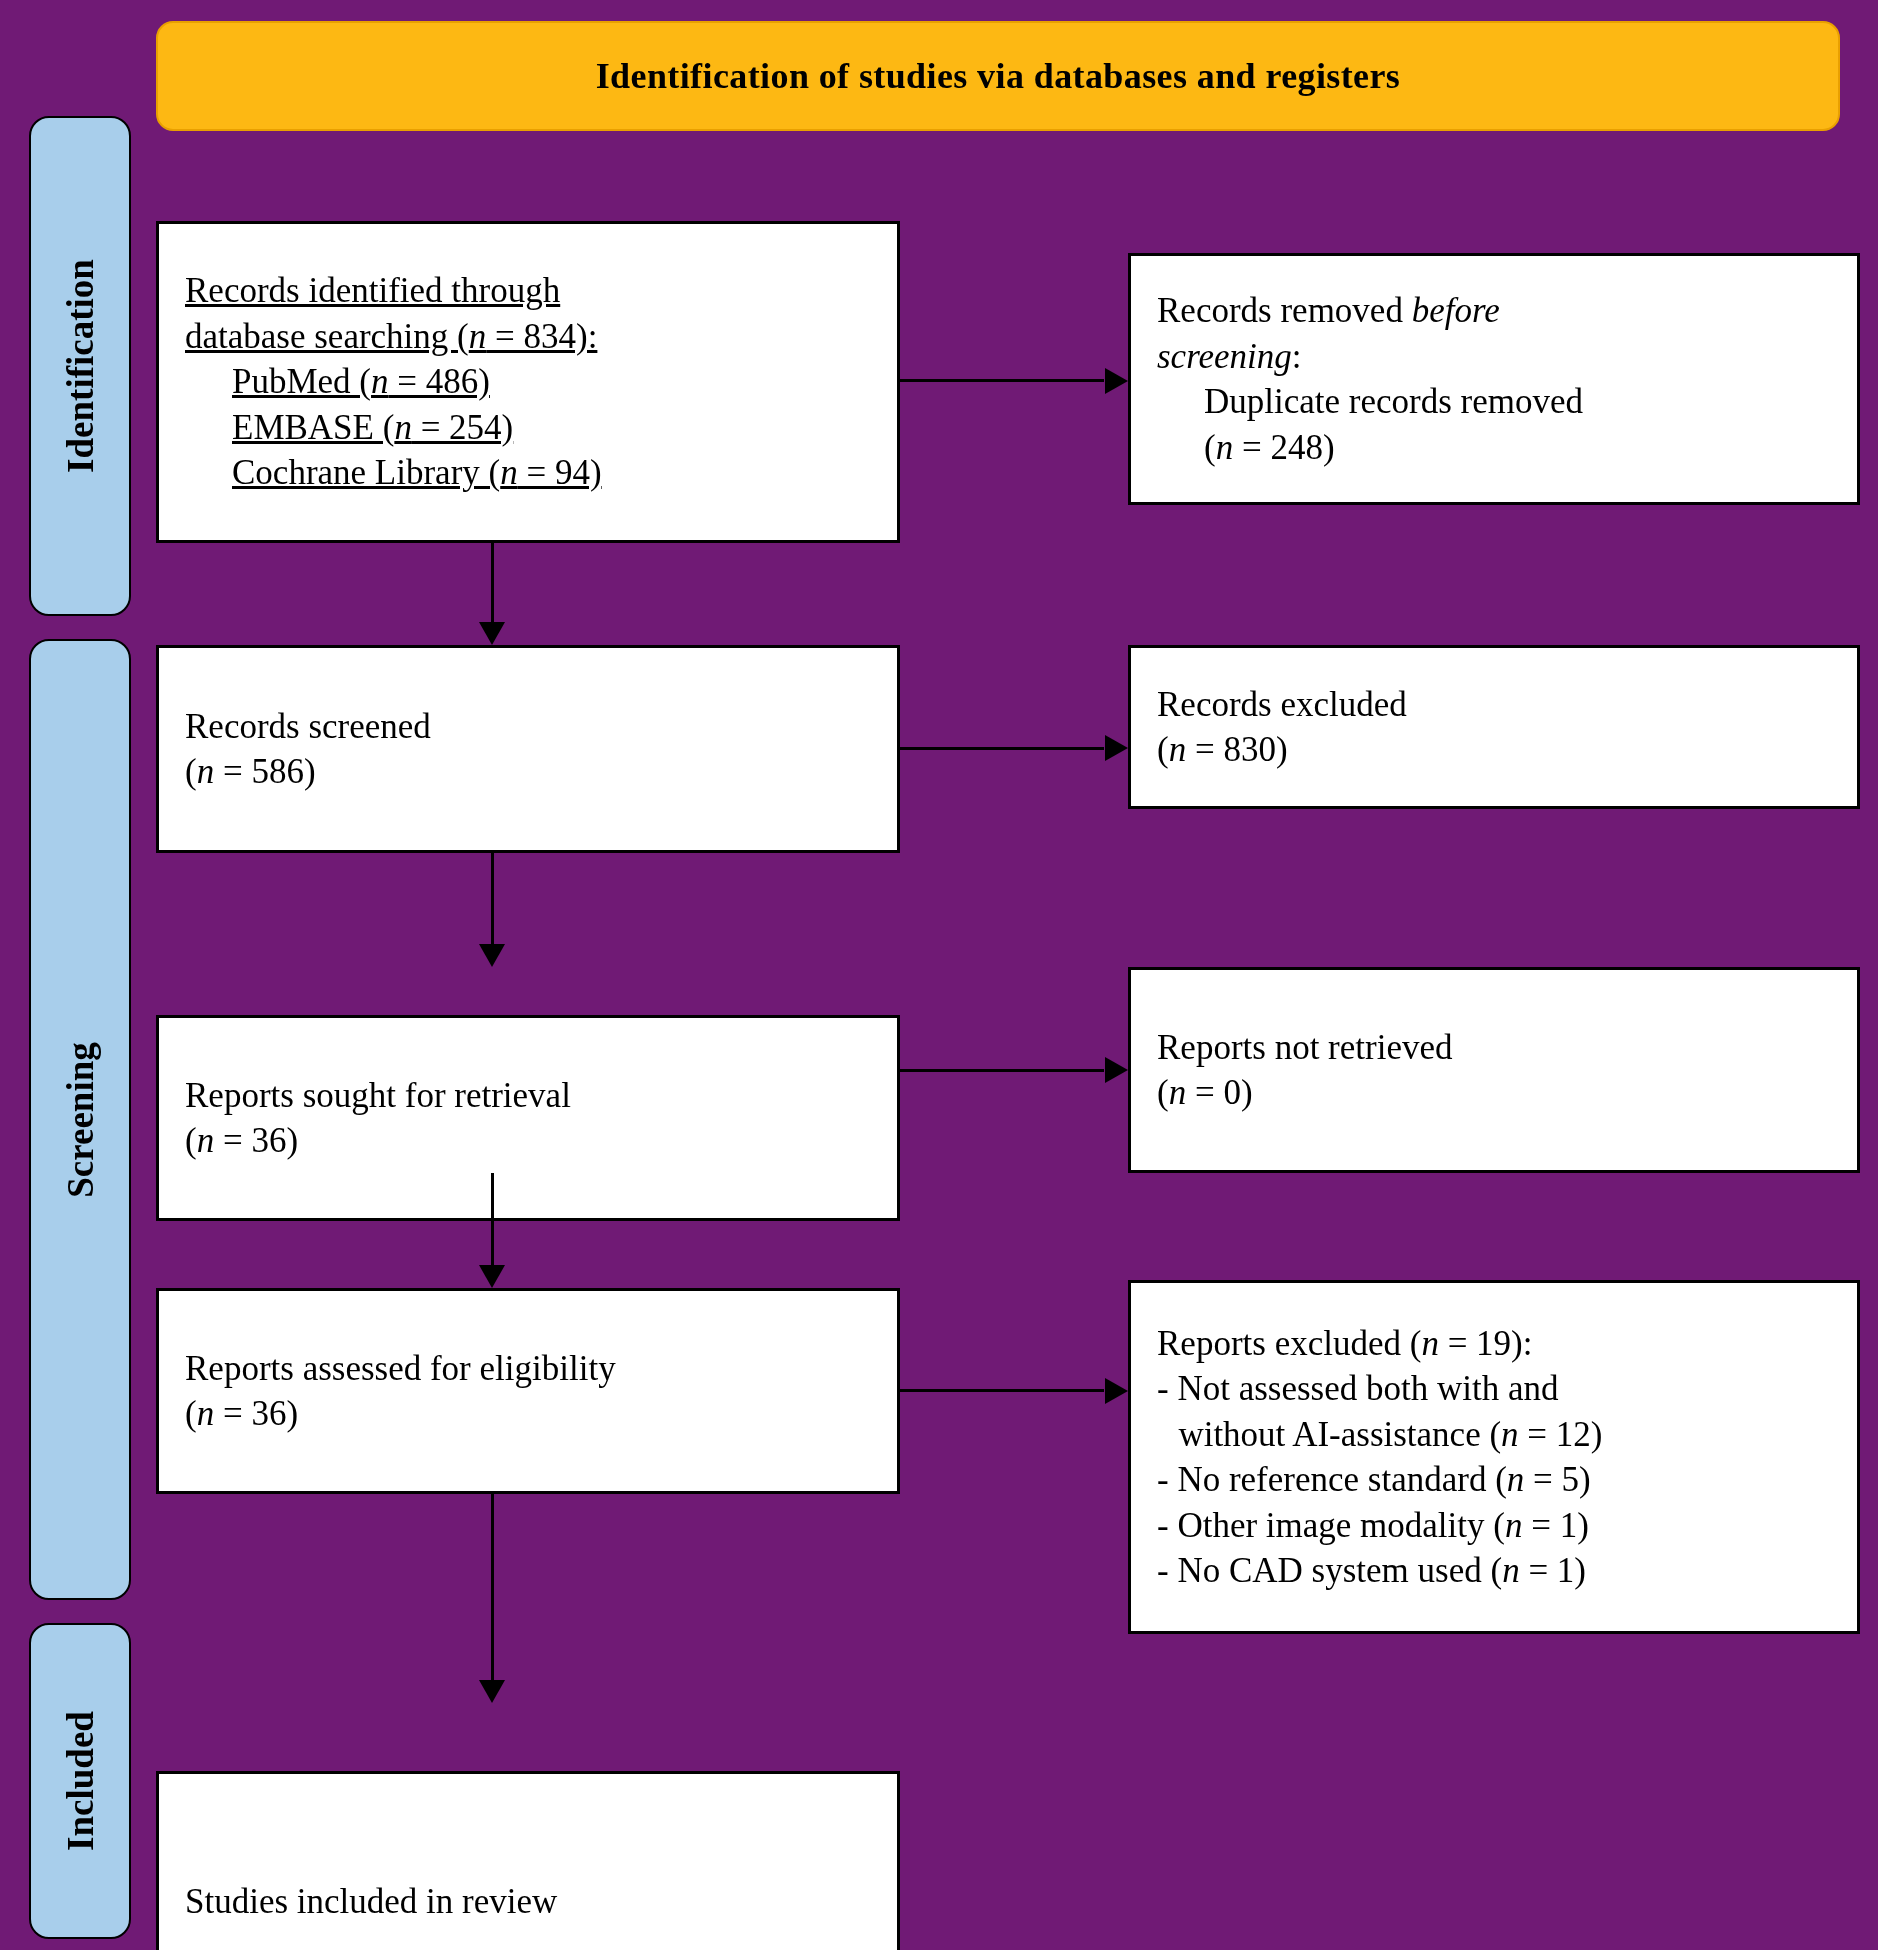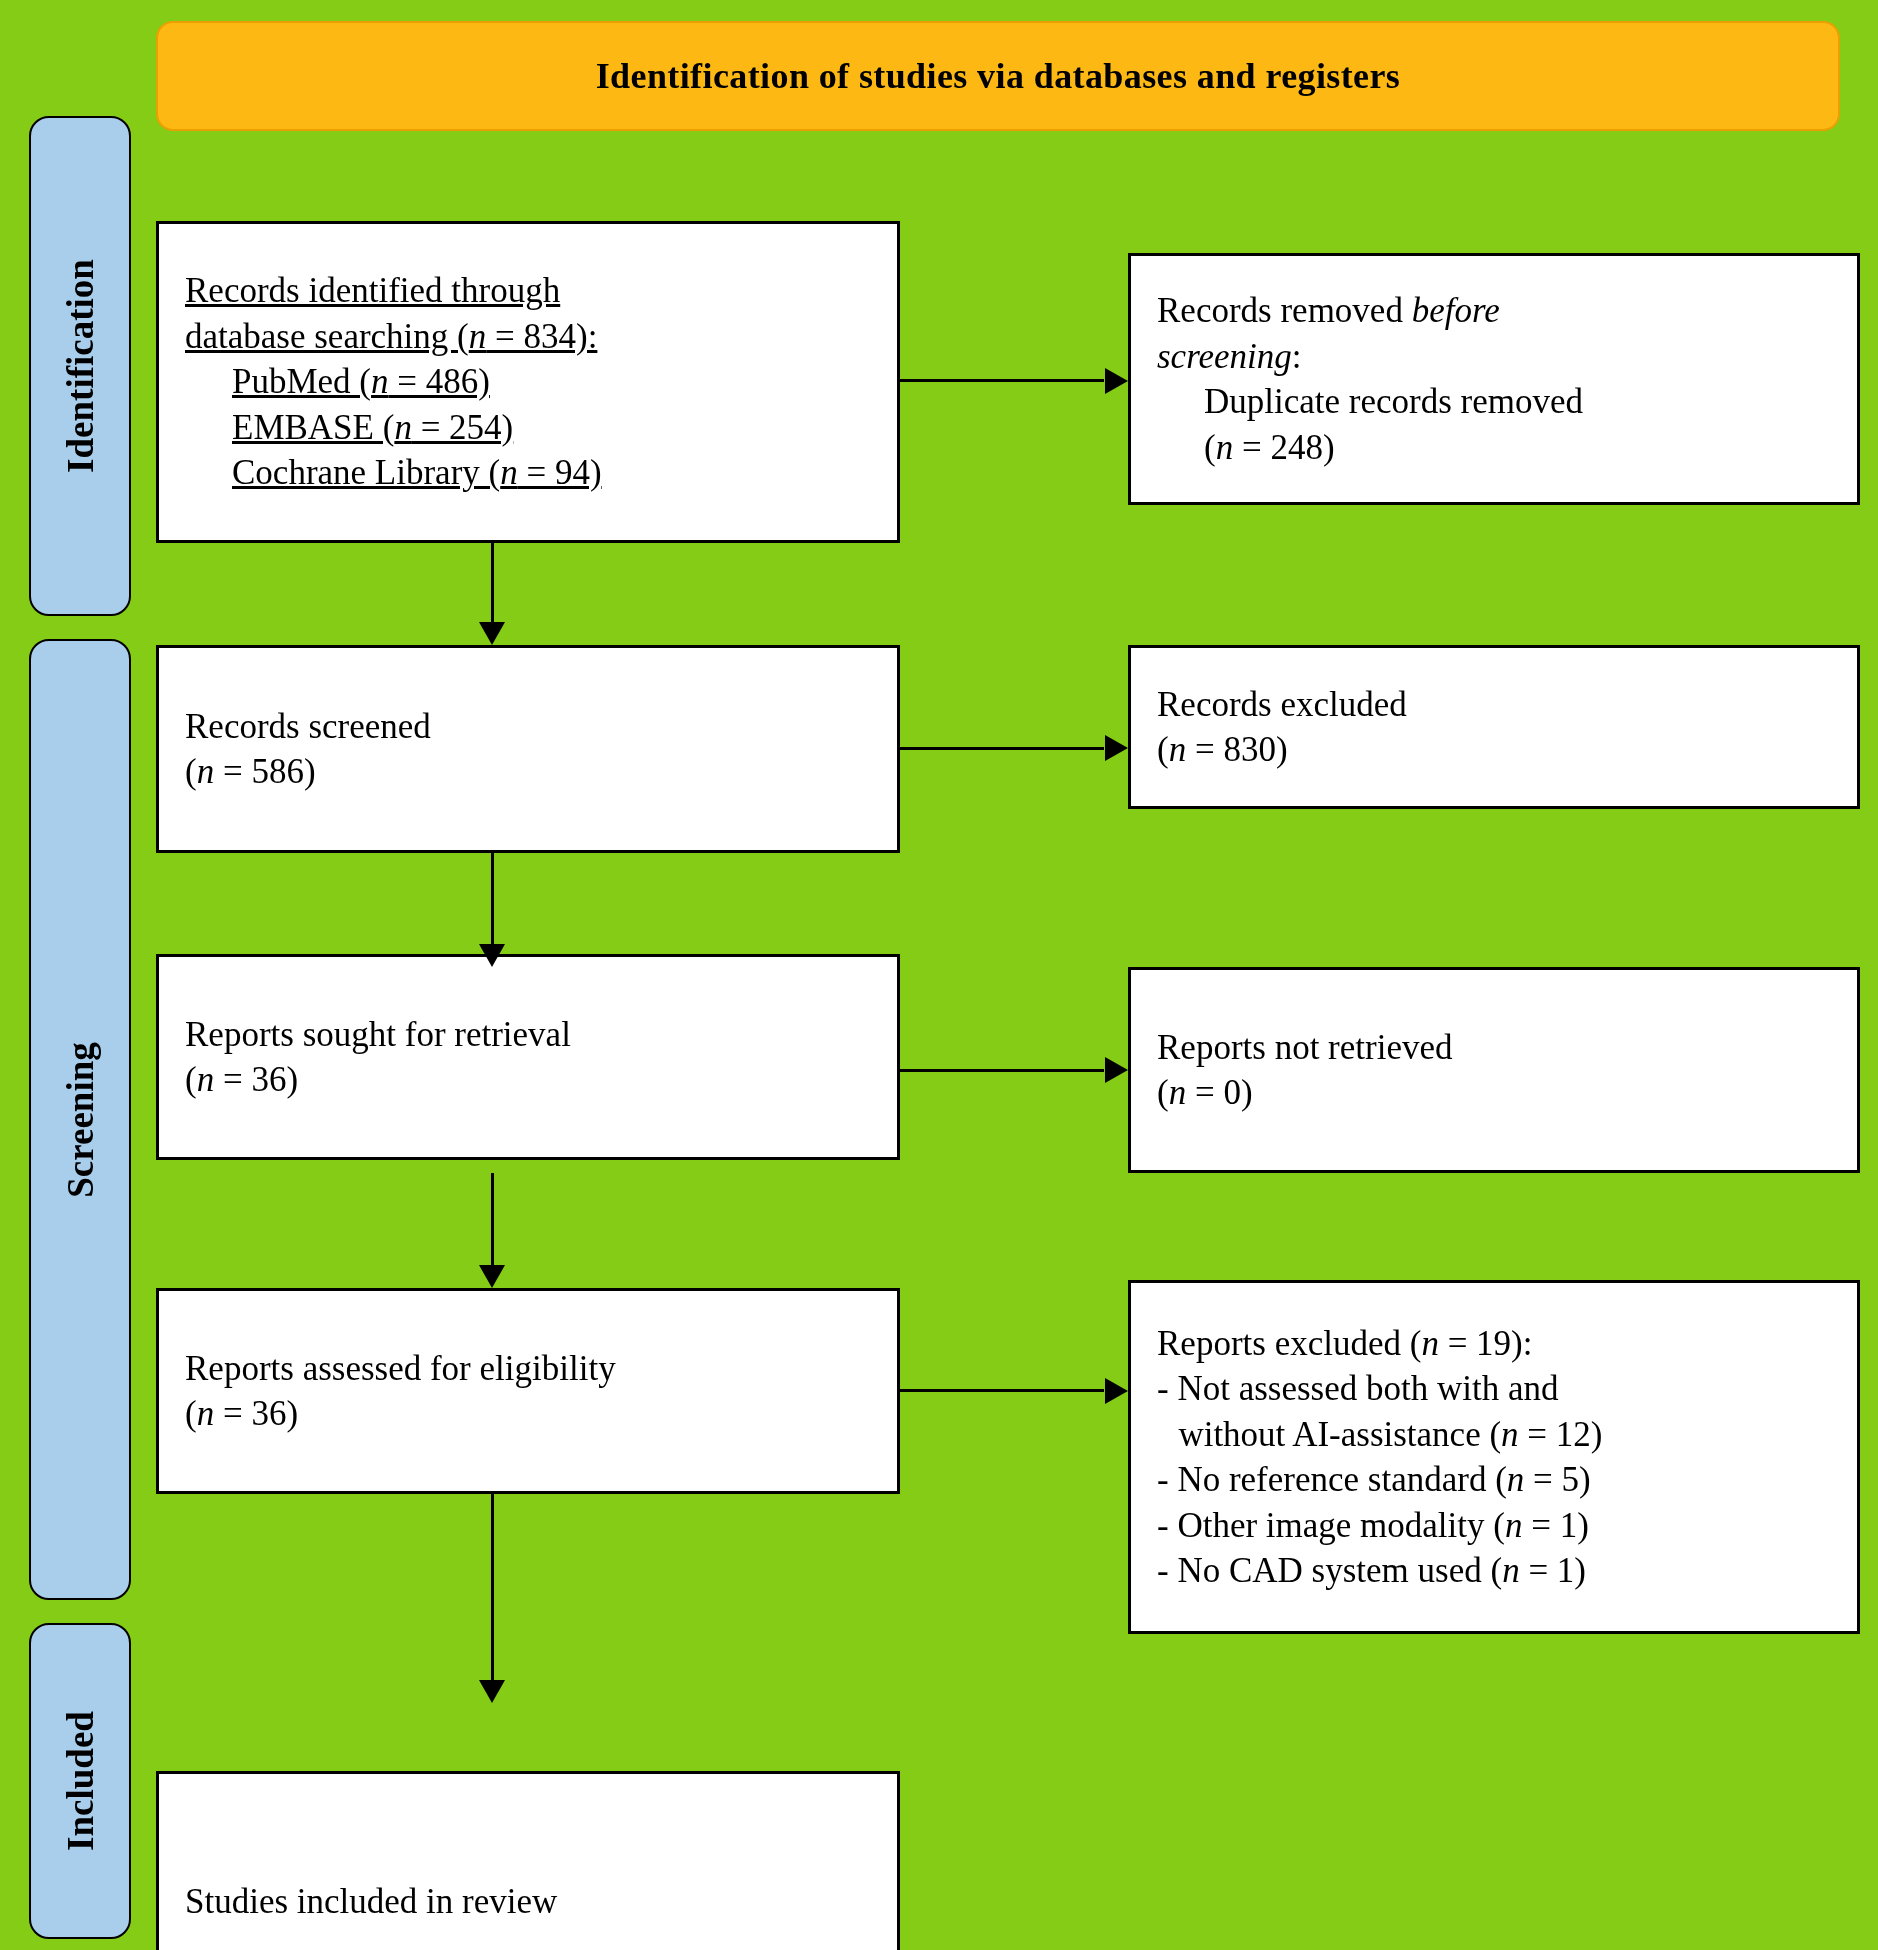--- a/index.html
+++ b/index.html
@@ -5,21 +5,21 @@
   * { margin: 0; padding: 0; box-sizing: border-box; }
   html, body { background: #ffffff; }
   body {
     font-family: "Liberation Serif", serif;
     color: var(--text-color, #000000);
   }
   .canvas {
     position: relative;
     width: 1878px;
     height: 1951px;
-    background: #84cc16;
+    background: #701a75;
     overflow: hidden;
   }
   .banner {
     position: absolute;
     left: 156px; top: 21.4px;
     width: 1684px; height: 110px;
     background: var(--banner-bg, #FDB813);
     border: 2.3px solid var(--banner-border, #E9A000);
     border-radius: 17px;
     display: flex; align-items: center; justify-content: center;
@@ -110,21 +110,21 @@
       <div class="line indent-1"><span>PubMed (</span><span class="it">n</span><span> = 486)</span></div>
       <div class="line indent-1"><span>EMBASE (</span><span class="it">n</span><span> = 254)</span></div>
       <div class="line indent-1"><span>Cochrane Library (</span><span class="it">n</span><span> = 94)</span></div>
     </div>
 
   <div class="box" style="left:156px; top:645px; width:744px; height:208px;">
       <div class="line indent-0"><span>Records screened</span></div>
       <div class="line indent-0"><span>(</span><span class="it">n</span><span> = 586)</span></div>
     </div>
 
-  <div class="box" style="left:156px; top:954px; width:744px; height:206px;">
+  <div class="box" style="left:156px; top:1015px; width:744px; height:206px;">
       <div class="line indent-0"><span>Reports sought for retrieval</span></div>
       <div class="line indent-0"><span>(</span><span class="it">n</span><span> = 36)</span></div>
     </div>
 
   <div class="box" style="left:156px; top:1288px; width:744px; height:206px;">
       <div class="line indent-0"><span>Reports assessed for eligibility</span></div>
       <div class="line indent-0"><span>(</span><span class="it">n</span><span> = 36)</span></div>
     </div>
 
   <div class="box" style="left:156px; top:1771px; width:744px; height:261px;">

